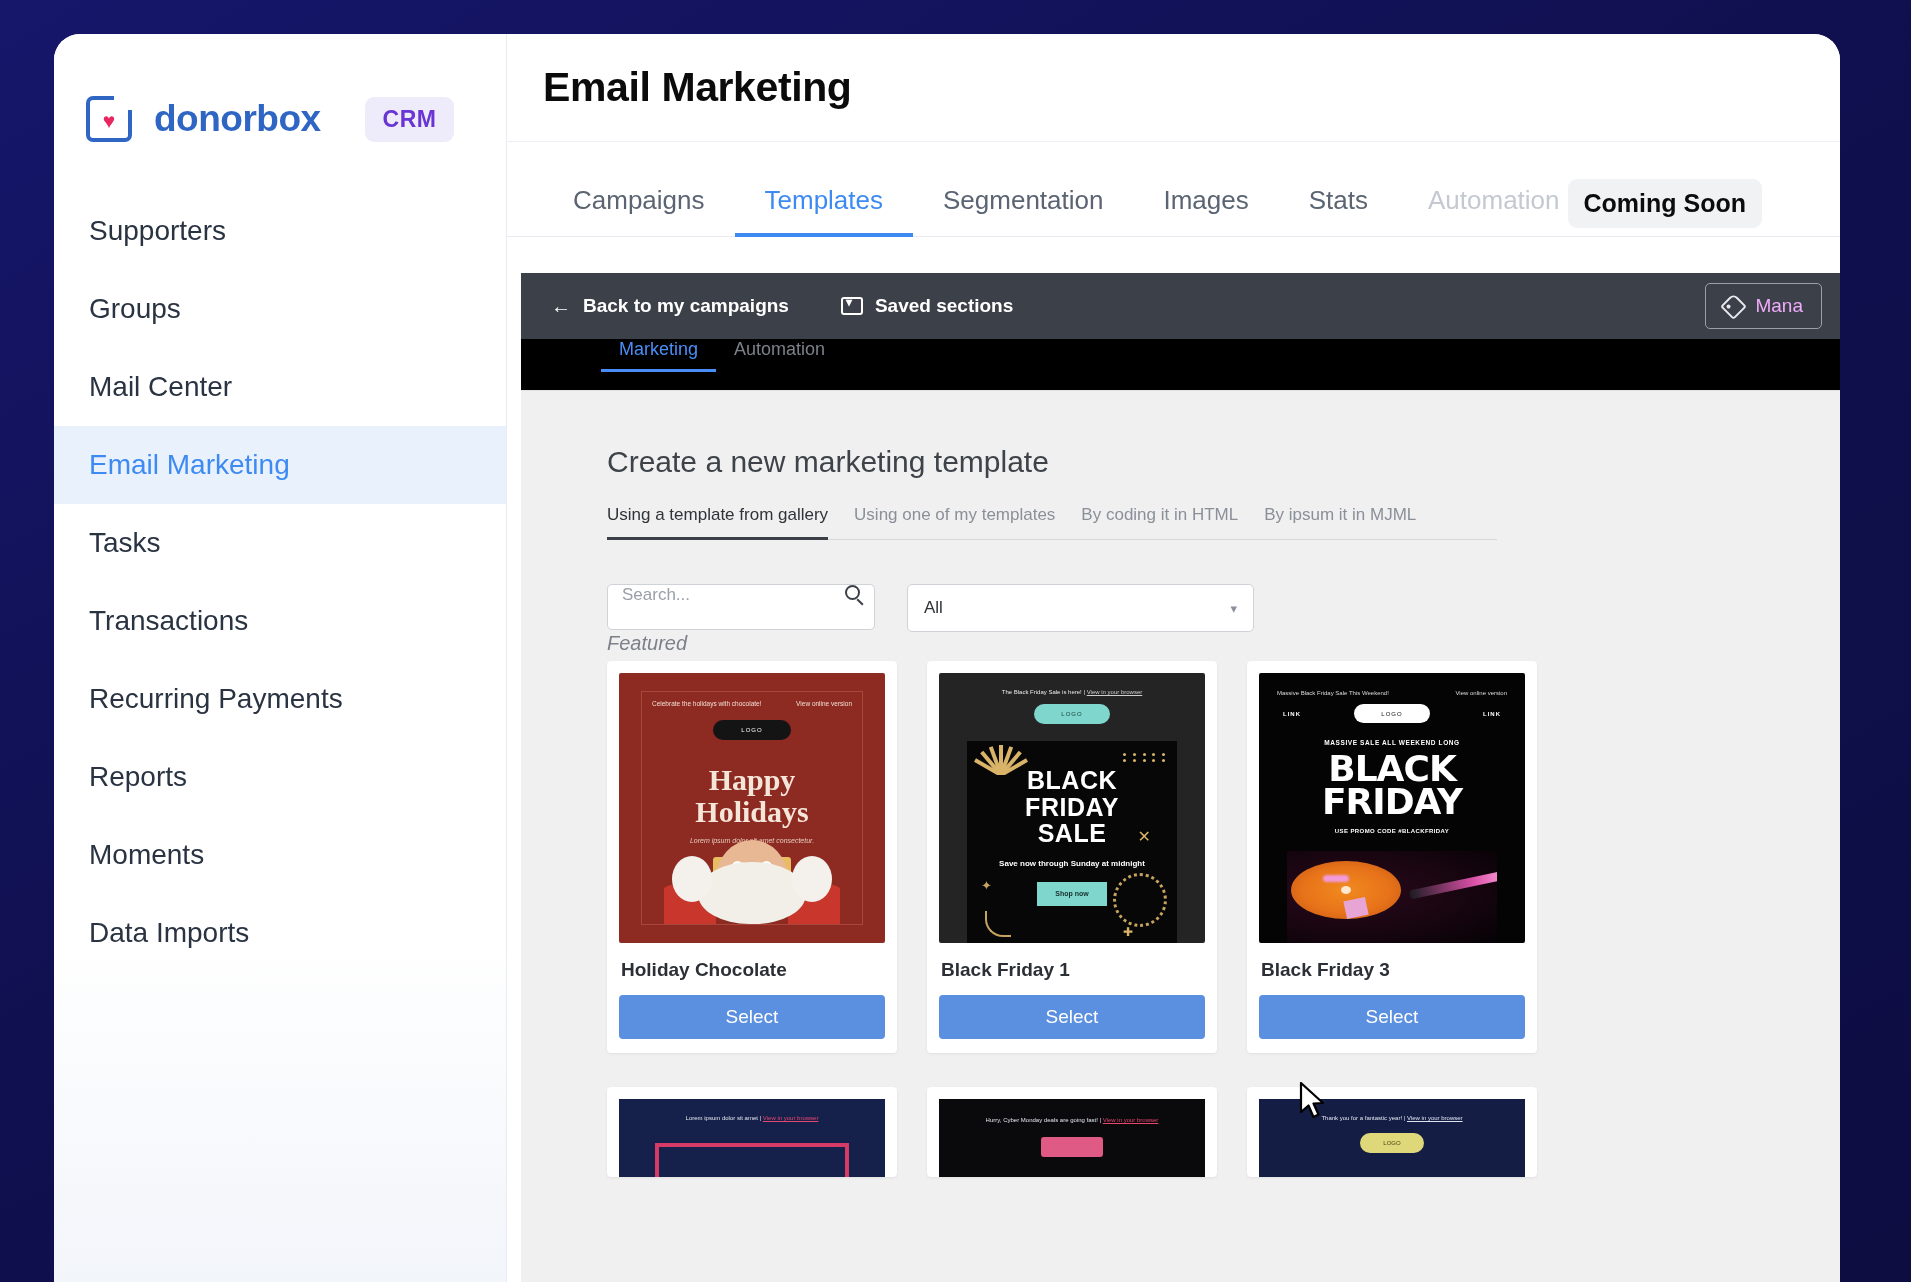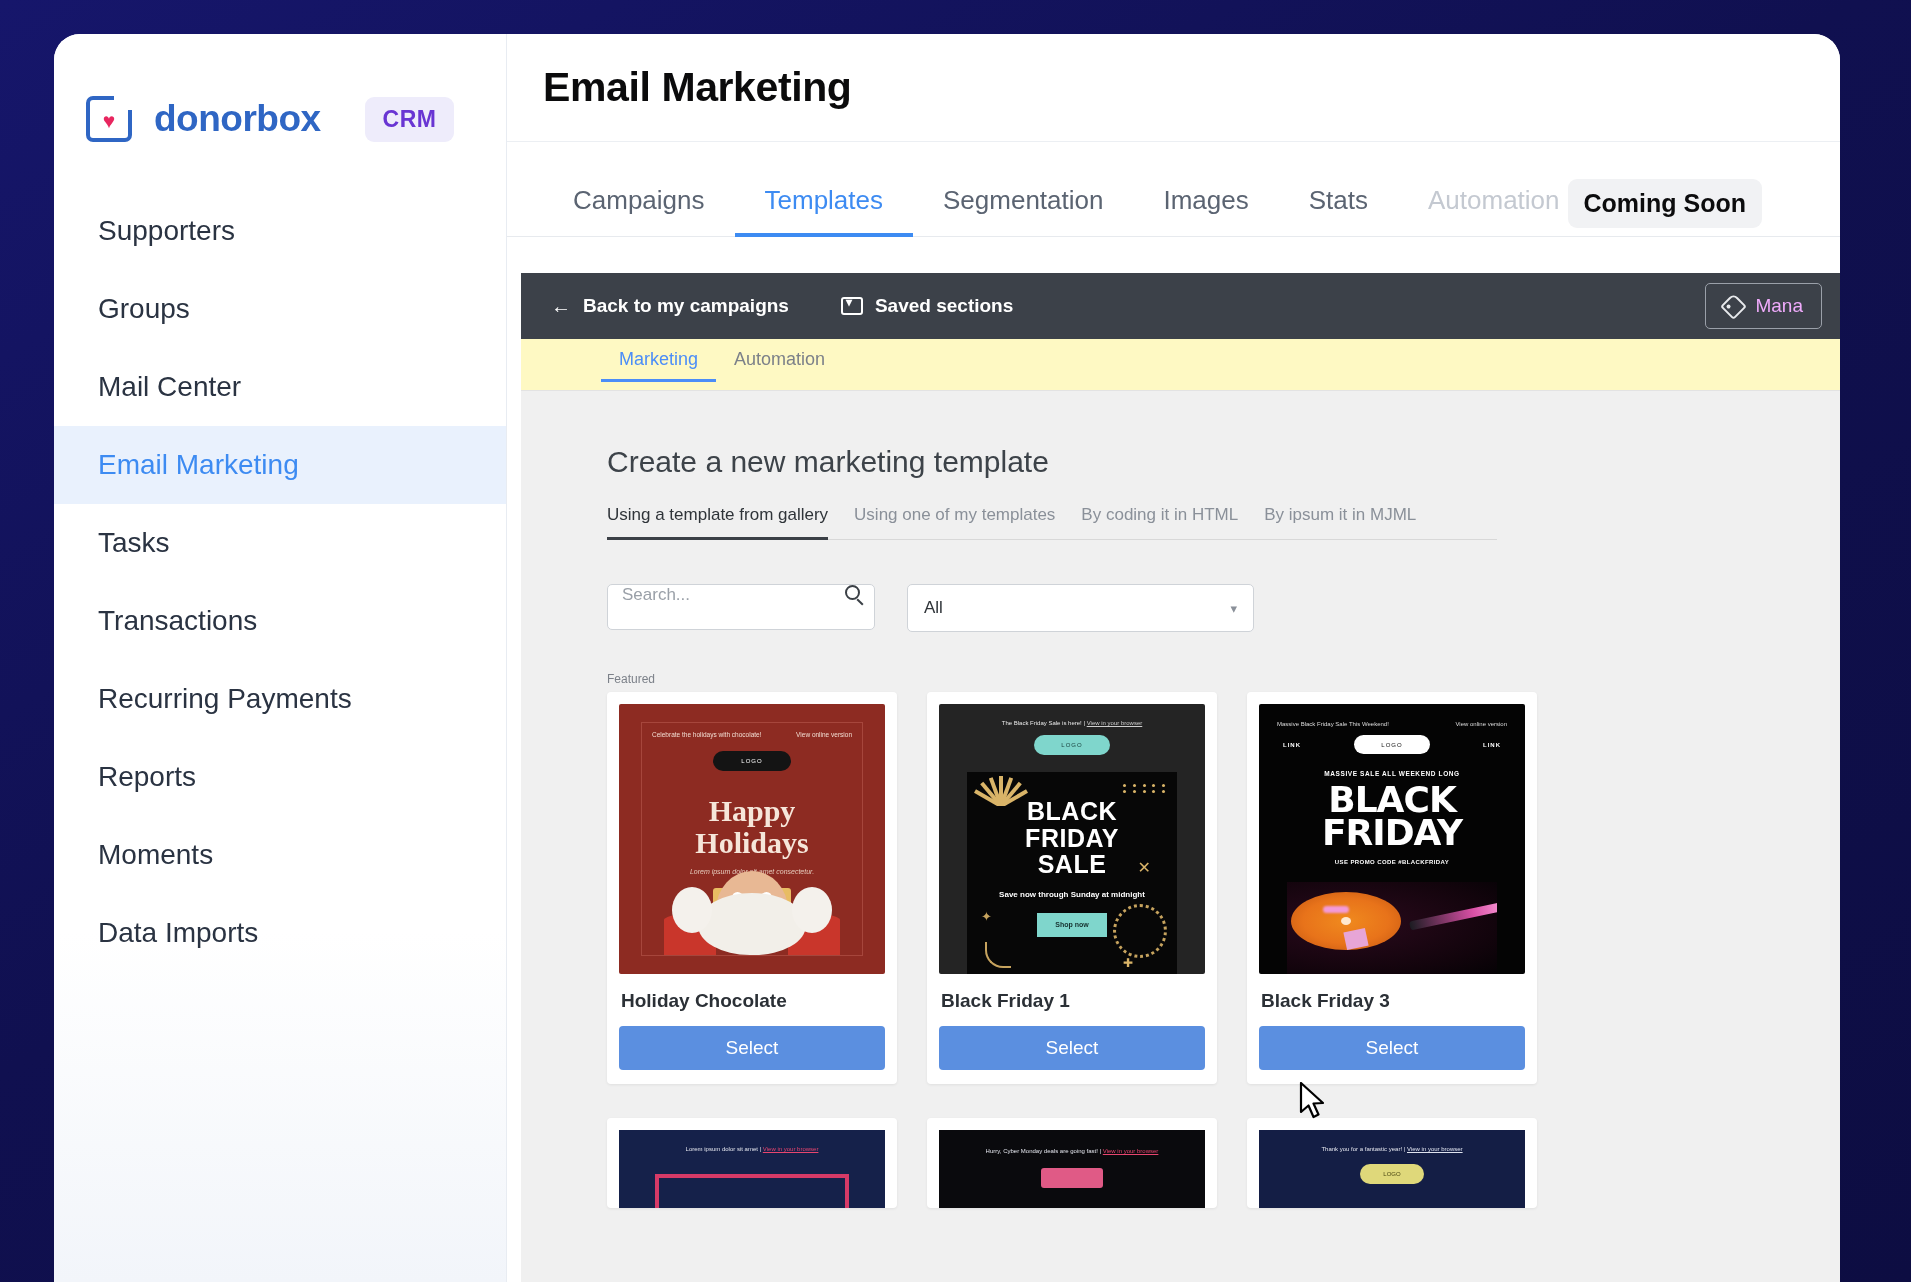--- a/index.html
+++ b/index.html
@@ -72,21 +72,21 @@
     font-size: 23px;
     font-weight: bold;
     padding: 9px 18px;
     border-radius: 9px;
     letter-spacing: 0.5px;
   }
   #side-nav { margin-top: 50px; }
   .nav-item {
     height: 78px;
     display: flex; align-items: center;
-    padding-left: 44px;
+    padding-left: 35px;
     font-size: 28px;
     color: #2a3342;
     cursor: pointer;
   }
   .nav-item.active {
     background: #e9f1fd;
     color: #3d8bf2;
   }
   
   #main {
@@ -205,23 +205,23 @@
   }
   .tag-icon::after {
     content: "";
     position: absolute; left: 2px; top: 2px;
     width: 4px; height: 4px;
     border-radius: 50%;
     background: #e8eaed;
   }
   #embed-subtabs {
     height: 52px;
-    background: #fef9c3;
+    background: #000000;
     border-bottom: 1px solid #e3e3e3;
-    display: flex; align-items: center;
+    display: flex; align-items: flex-start;
     padding-left: 80px;
     gap: 0;
   }
   .subtab {
     font-size: 18px;
     color: #7c8189;
     padding: 0 18px 11px 18px;
     cursor: pointer;
     position: relative;
   }
@@ -306,23 +306,23 @@
     border: 1px solid #cfd3d8;
     border-radius: 5px;
     display: flex; align-items: center;
     padding: 0 16px;
     font-size: 17px;
     color: #2f3439;
     cursor: pointer;
   }
   .caret { margin-left: auto; font-size: 13px; color: #8a9099; }
   #featured-label {
-    margin-top: 40px;
-    font-size: 12px;
+    font-size: 20px;
     color: #7c8189;
+    font-style: italic;
   }
   #card-grid {
     margin-top: 6px;
     display: grid;
     grid-template-columns: repeat(3, 290px);
     gap: 36px 30px;
   }
   .tcard {
     background: #ffffff;
     border-radius: 4px;

